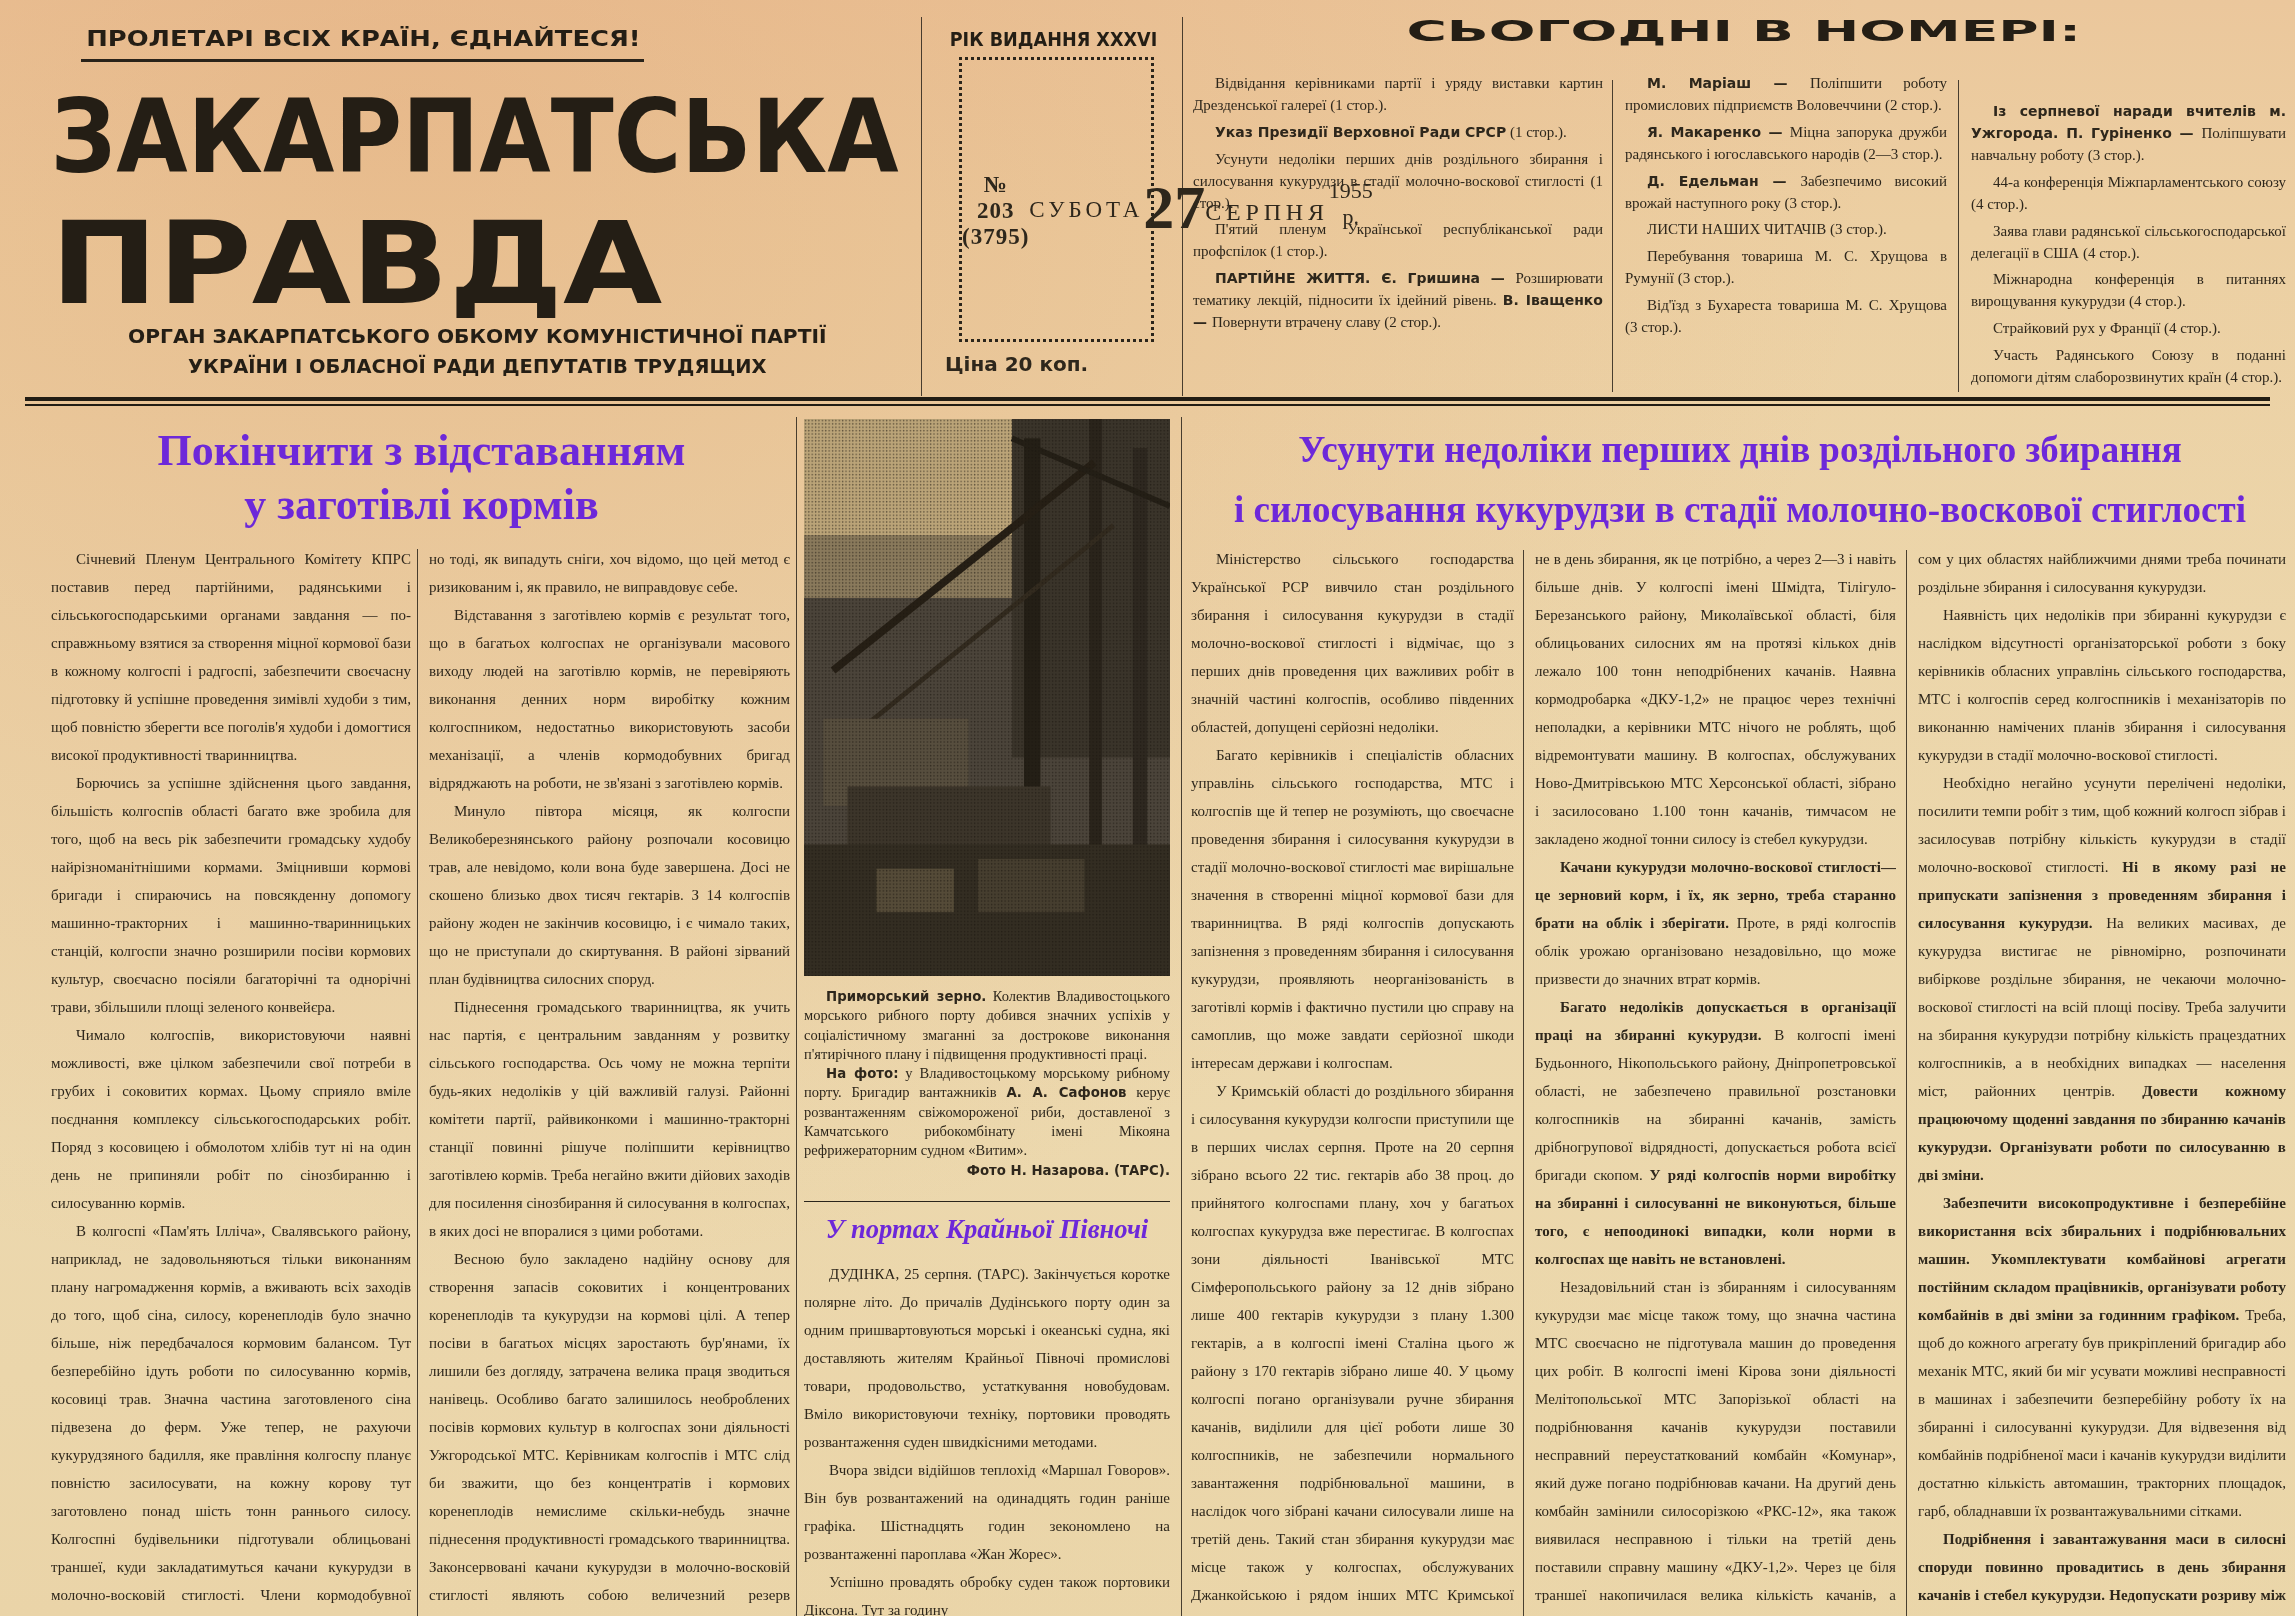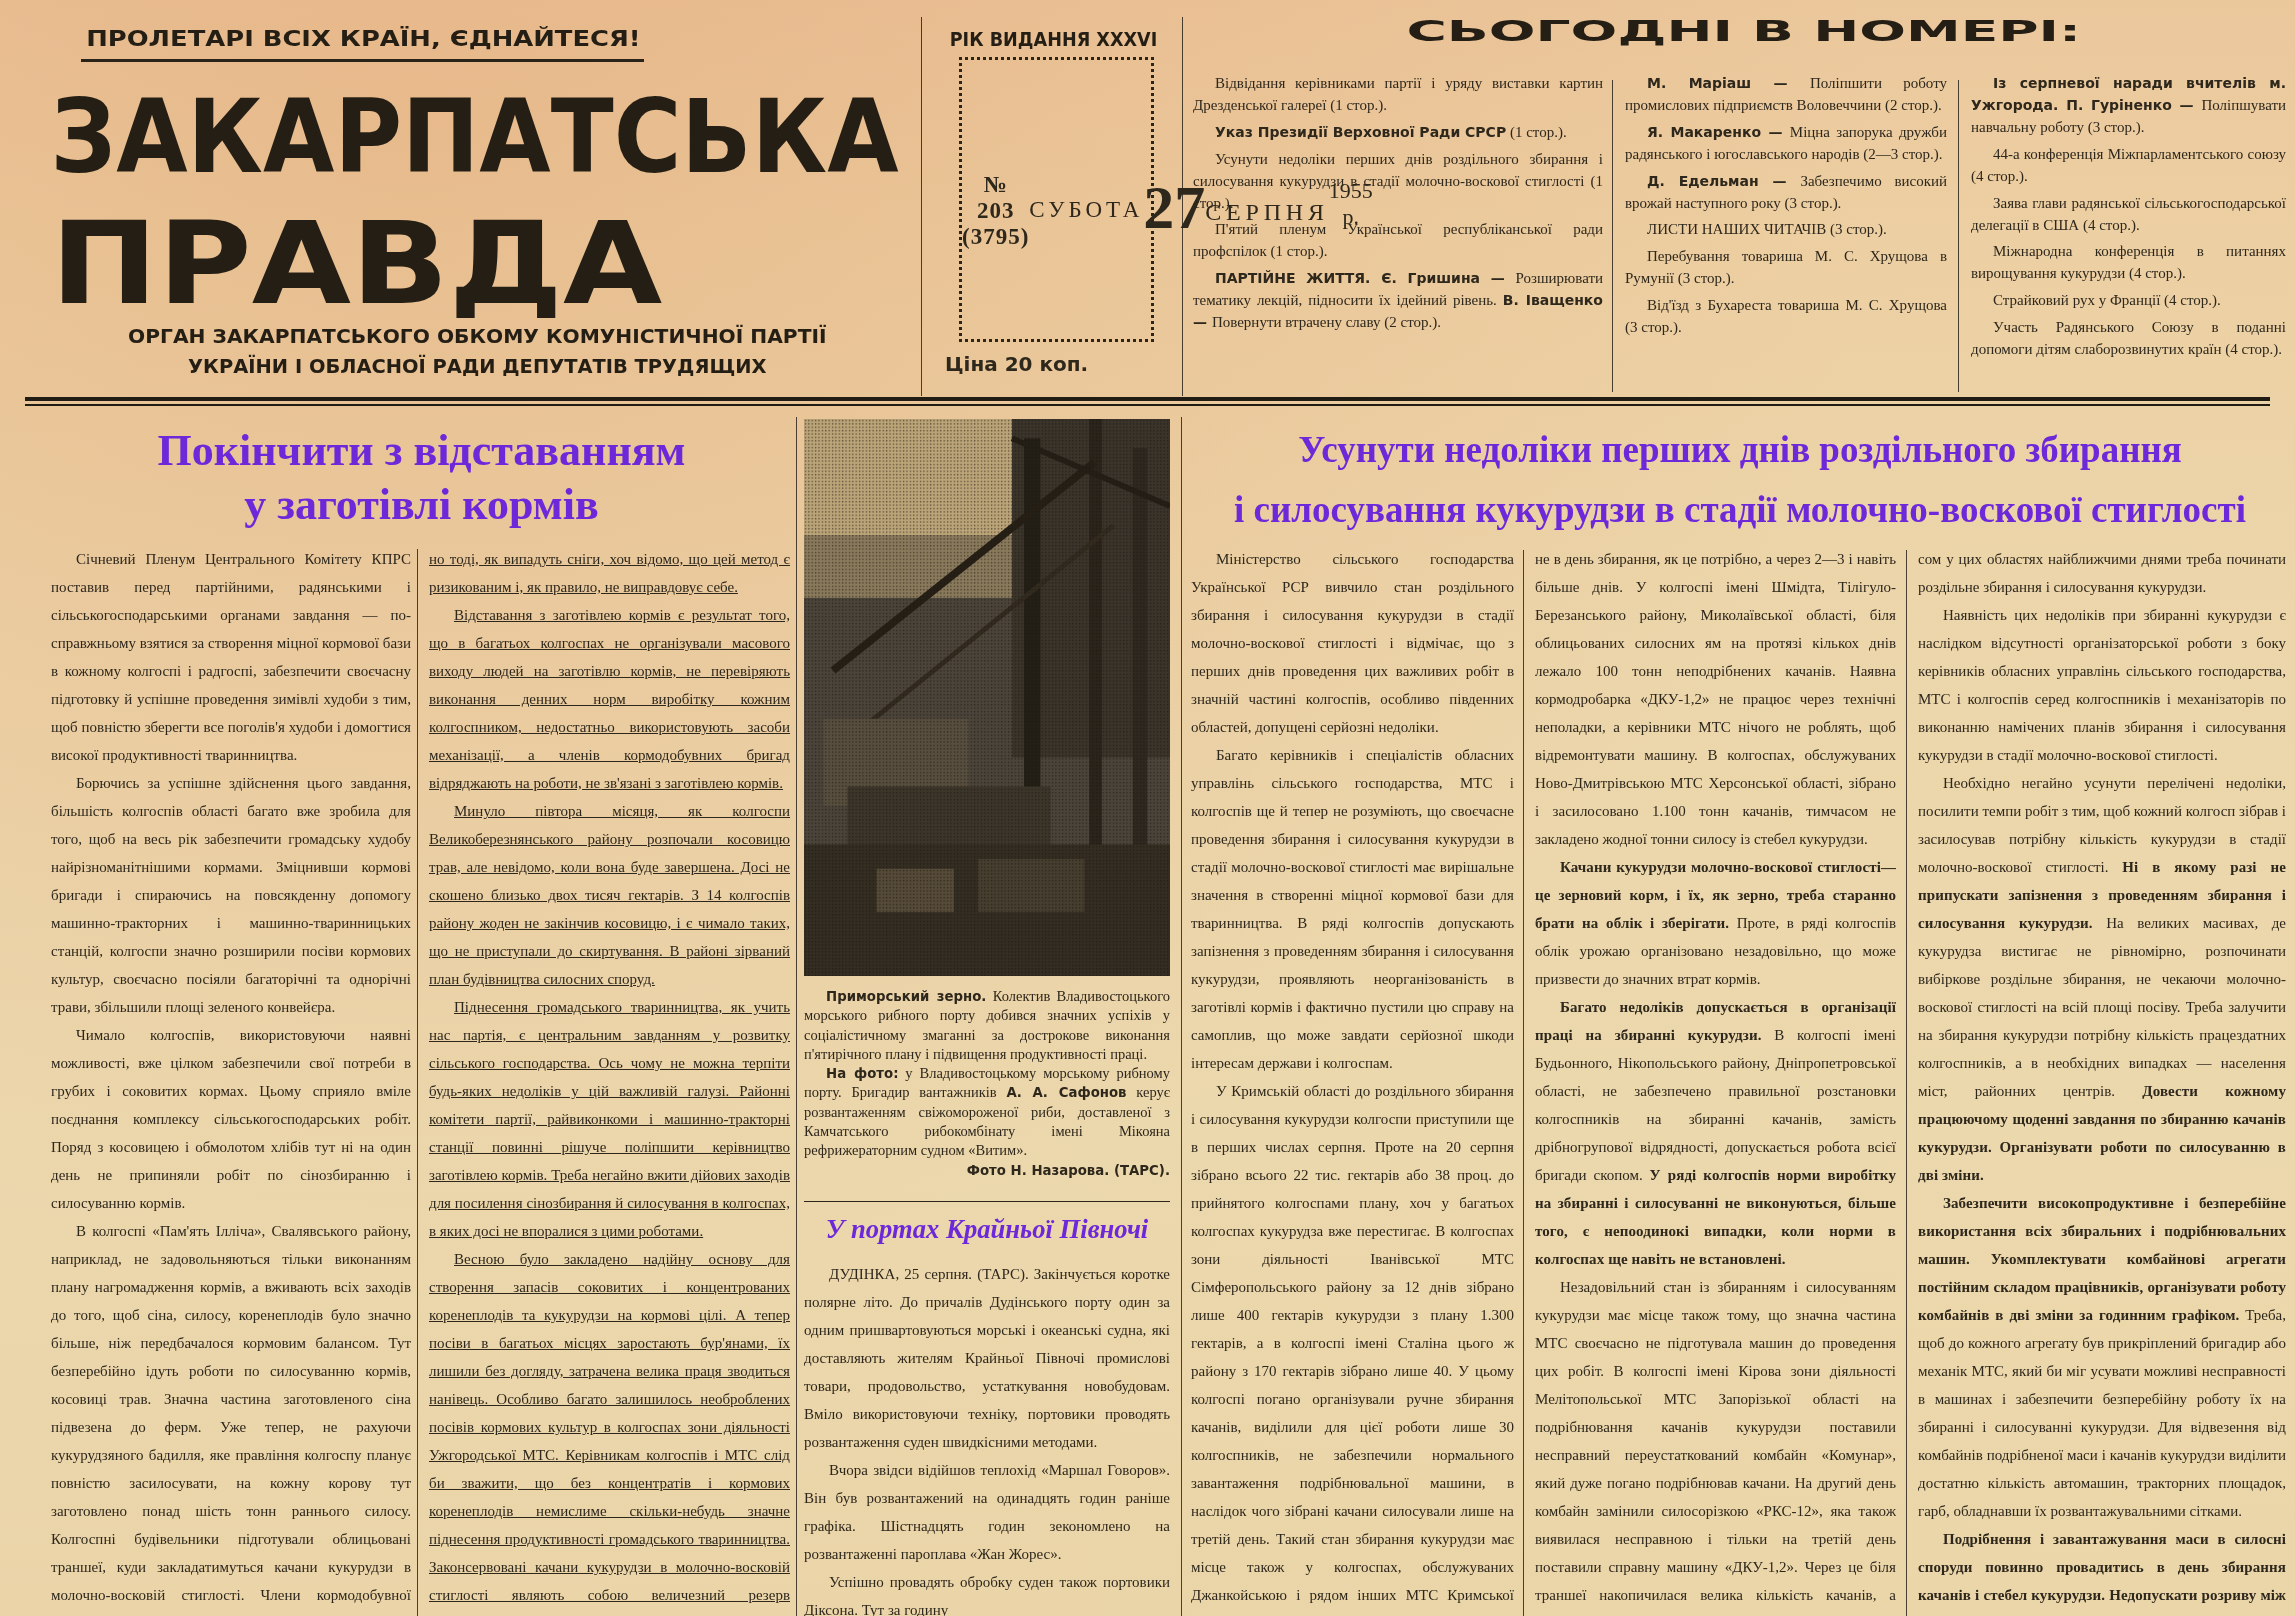--- a/index.html
+++ b/index.html
@@ -94,21 +94,21 @@
 <div class="vrule" style="left:1612px;top:80px;height:312px;width:1px;"></div>
 <div class="contents-col" style="left:1625px;width:322px;height:325px;overflow:hidden;">
     <p><b>М. Маріаш — </b><span>Поліпшити роботу промислових підприємств Воловеччини (2 стор.).</span></p>
     <p><b>Я. Макаренко — </b><span>Міцна запорука дружби радянського і югославського народів (2—3 стор.).</span></p>
     <p><b>Д. Едельман — </b><span>Забезпечимо високий врожай наступного року (3 стор.).</span></p>
     <p><span>ЛИСТИ НАШИХ ЧИТАЧІВ (3 стор.).</span></p>
     <p><span>Перебування товариша М. С. Хрущова в Румунії (3 стор.).</span></p>
     <p><span>Від'їзд з Бухареста товариша М. С. Хрущова (3 стор.).</span></p>
   </div>
 <div class="vrule" style="left:1958px;top:80px;height:312px;width:1px;"></div>
-<div class="contents-col" style="left:1971px;width:315px;height:325px;overflow:hidden;">
+<div class="contents-col" style="left:1971px;width:315px;height:325px;overflow:hidden;margin-top:28px;">
     <p><b>Із серпневої наради вчителів м. Ужгорода. П. Гуріненко — </b><span>Поліпшувати навчальну роботу (3 стор.).</span></p>
     <p><span>44-а конференція Міжпарламентського союзу (4 стор.).</span></p>
     <p><span>Заява глави радянської сільськогосподарської делегації в США (4 стор.).</span></p>
     <p><span>Міжнародна конференція в питаннях вирощування кукурудзи (4 стор.).</span></p>
     <p><span>Страйковий рух у Франції (4 стор.).</span></p>
     <p><span>Участь Радянського Союзу в поданні допомоги дітям слаборозвинутих країн (4 стор.).</span></p>
   </div>
 
 <div class="header-rule"></div>
 <div class="header-rule2"></div>
@@ -119,21 +119,21 @@
 </div>
 
 <div class="abs body-col" style="left:51px;top:545px;width:360px;height:1071px;">
     <p><span>Січневий Пленум Центрального Комітету КПРС поставив перед партійними, радянськими і сільськогосподарськими органами завдання — по-справжньому взятися за створення міцної кормової бази в кожному колгоспі і радгоспі, забезпечити своєчасну підготовку й успішне проведення зимівлі худоби з тим, щоб повністю зберегти все поголів'я худоби і домогтися високої продуктивності тваринництва.</span></p>
     <p><span>Борючись за успішне здійснення цього завдання, більшість колгоспів області багато вже зробила для того, щоб на весь рік забезпечити громадську худобу найрізноманітнішими кормами. Зміцнивши кормові бригади і спираючись на повсякденну допомогу машинно-тракторних і машинно-тваринницьких станцій, колгоспи значно розширили посіви кормових культур, своєчасно посіяли багаторічні та однорічні трави, збільшили площі зеленого конвейєра.</span></p>
     <p><span>Чимало колгоспів, використовуючи наявні можливості, вже цілком забезпечили свої потреби в грубих і соковитих кормах. Цьому сприяло вміле поєднання комплексу сільськогосподарських робіт. Поряд з косовицею і обмолотом хлібів тут ні на один день не припиняли робіт по сінозбиранню і силосуванню кормів.</span></p>
     <p><span>В колгоспі «Пам'ять Ілліча», Свалявського району, наприклад, не задовольняються тільки виконанням плану нагромадження кормів, а вживають всіх заходів до того, щоб сіна, силосу, коренеплодів було значно більше, ніж передбачалося кормовим балансом. Тут безперебійно ідуть роботи по силосуванню кормів, косовиці трав. Значна частина заготовленого сіна підвезена до ферм. Уже тепер, не рахуючи кукурудзяного бадилля, яке правління колгоспу планує повністю засилосувати, на кожну корову тут заготовлено понад шість тонн раннього силосу. Колгоспні будівельники підготували облицьовані траншеї, куди закладатимуться качани кукурудзи в молочно-восковій стиглості. Члени кормодобувної бригади разом з тваринниками поставили собі за мету закласти стільки силосу, щоб на одну фуражну корову припало його не менше 10—11 тонн. Можна не сумніватися, що, вступаючи в зимівлю з такими кормовими запа-</span></p>
     <p class="noindent"><span>зами, колгосп</span></p>
   </div>
 <div class="vrule" style="left:417px;top:549px;height:1068px;width:1px;"></div>
-<div class="abs body-col" style="left:429px;top:545px;width:361px;height:1071px;text-decoration:underline;">
+<div class="abs body-col" style="left:429px;top:545px;width:361px;height:1071px;">
     <p class="noindent"><span>но тоді, як випадуть сніги, хоч відомо, що цей метод є ризикованим і, як правило, не виправдовує себе.</span></p>
     <p><span>Відставання з заготівлею кормів є результат того, що в багатьох колгоспах не організували масового виходу людей на заготівлю кормів, не перевіряють виконання денних норм виробітку кожним колгоспником, недостатньо використовують засоби механізації, а членів кормодобувних бригад відряджають на роботи, не зв'язані з заготівлею кормів.</span></p>
     <p><span>Минуло півтора місяця, як колгоспи Великоберезнянського району розпочали косовицю трав, але невідомо, коли вона буде завершена. Досі не скошено близько двох тисяч гектарів. З 14 колгоспів району жоден не закінчив косовицю, і є чимало таких, що не приступали до скиртування. В районі зірваний план будівництва силосних споруд.</span></p>
     <p><span>Піднесення громадського тваринництва, як учить нас партія, є центральним завданням у розвитку сільського господарства. Ось чому не можна терпіти будь-яких недоліків у цій важливій галузі. Районні комітети партії, райвиконкоми і машинно-тракторні станції повинні рішуче поліпшити керівництво заготівлею кормів. Треба негайно вжити дійових заходів для посилення сінозбирання й силосування в колгоспах, в яких досі не впоралися з цими роботами.</span></p>
     <p><span>Весною було закладено надійну основу для створення запасів соковитих і концентрованих коренеплодів та кукурудзи на кормові цілі. А тепер посіви в багатьох місцях заростають бур'янами, їх лишили без догляду, затрачена велика праця зводиться нанівець. Особливо багато залишилось необроблених посівів кормових культур в колгоспах зони діяльності Ужгородської МТС. Керівникам колгоспів і МТС слід би зважити, що без концентратів і кормових коренеплодів немислиме скільки-небудь значне піднесення продуктивності громадського тваринництва. Законсервовані качани кукурудзи в молочно-восковій стиглості являють собою величезний резерв поповнення запасів концентратів, але незадовільний хід підготовки до цієї важливої роботи вселяє законну тривогу.</span></p>
   </div>
 
 <div class="vrule" style="left:796px;top:417px;height:1199px;width:1px;"></div>
 
 <svg class="abs" style="left:804px;top:419px;" width="366" height="557" viewBox="0 0 757 1152">

